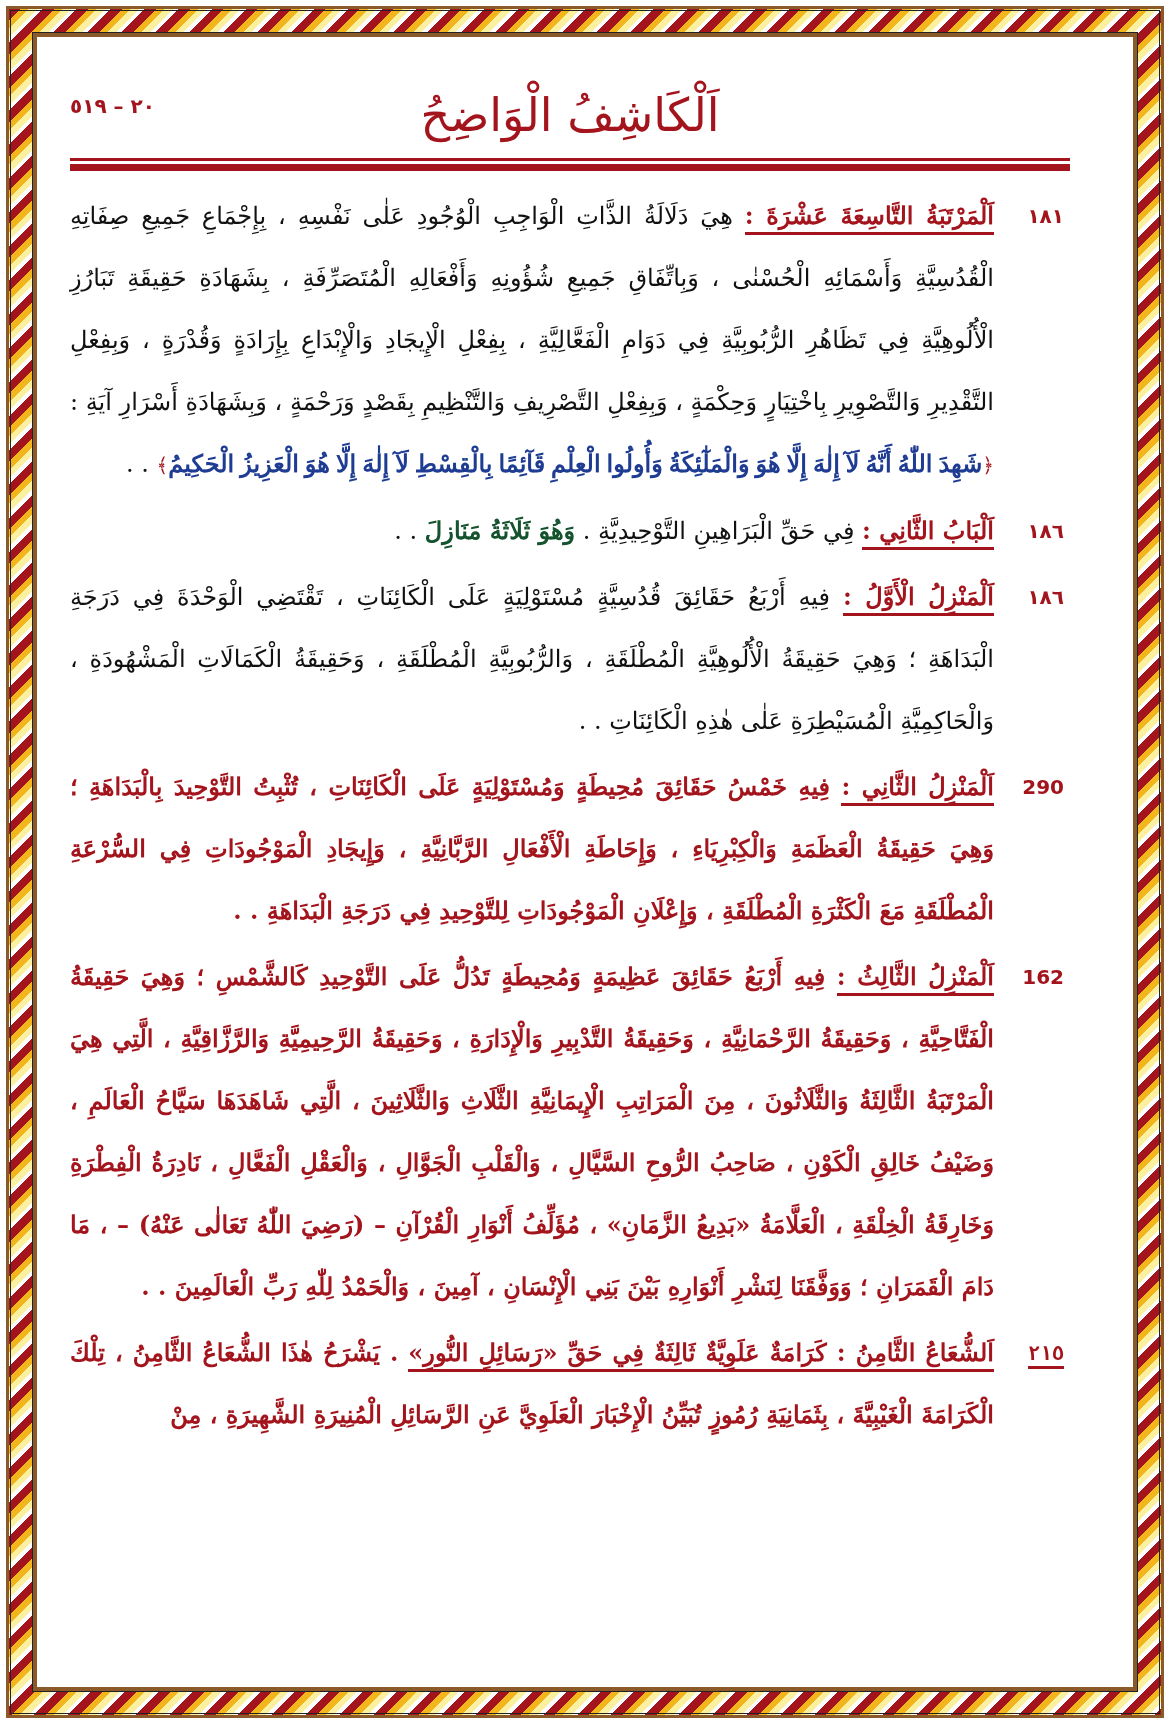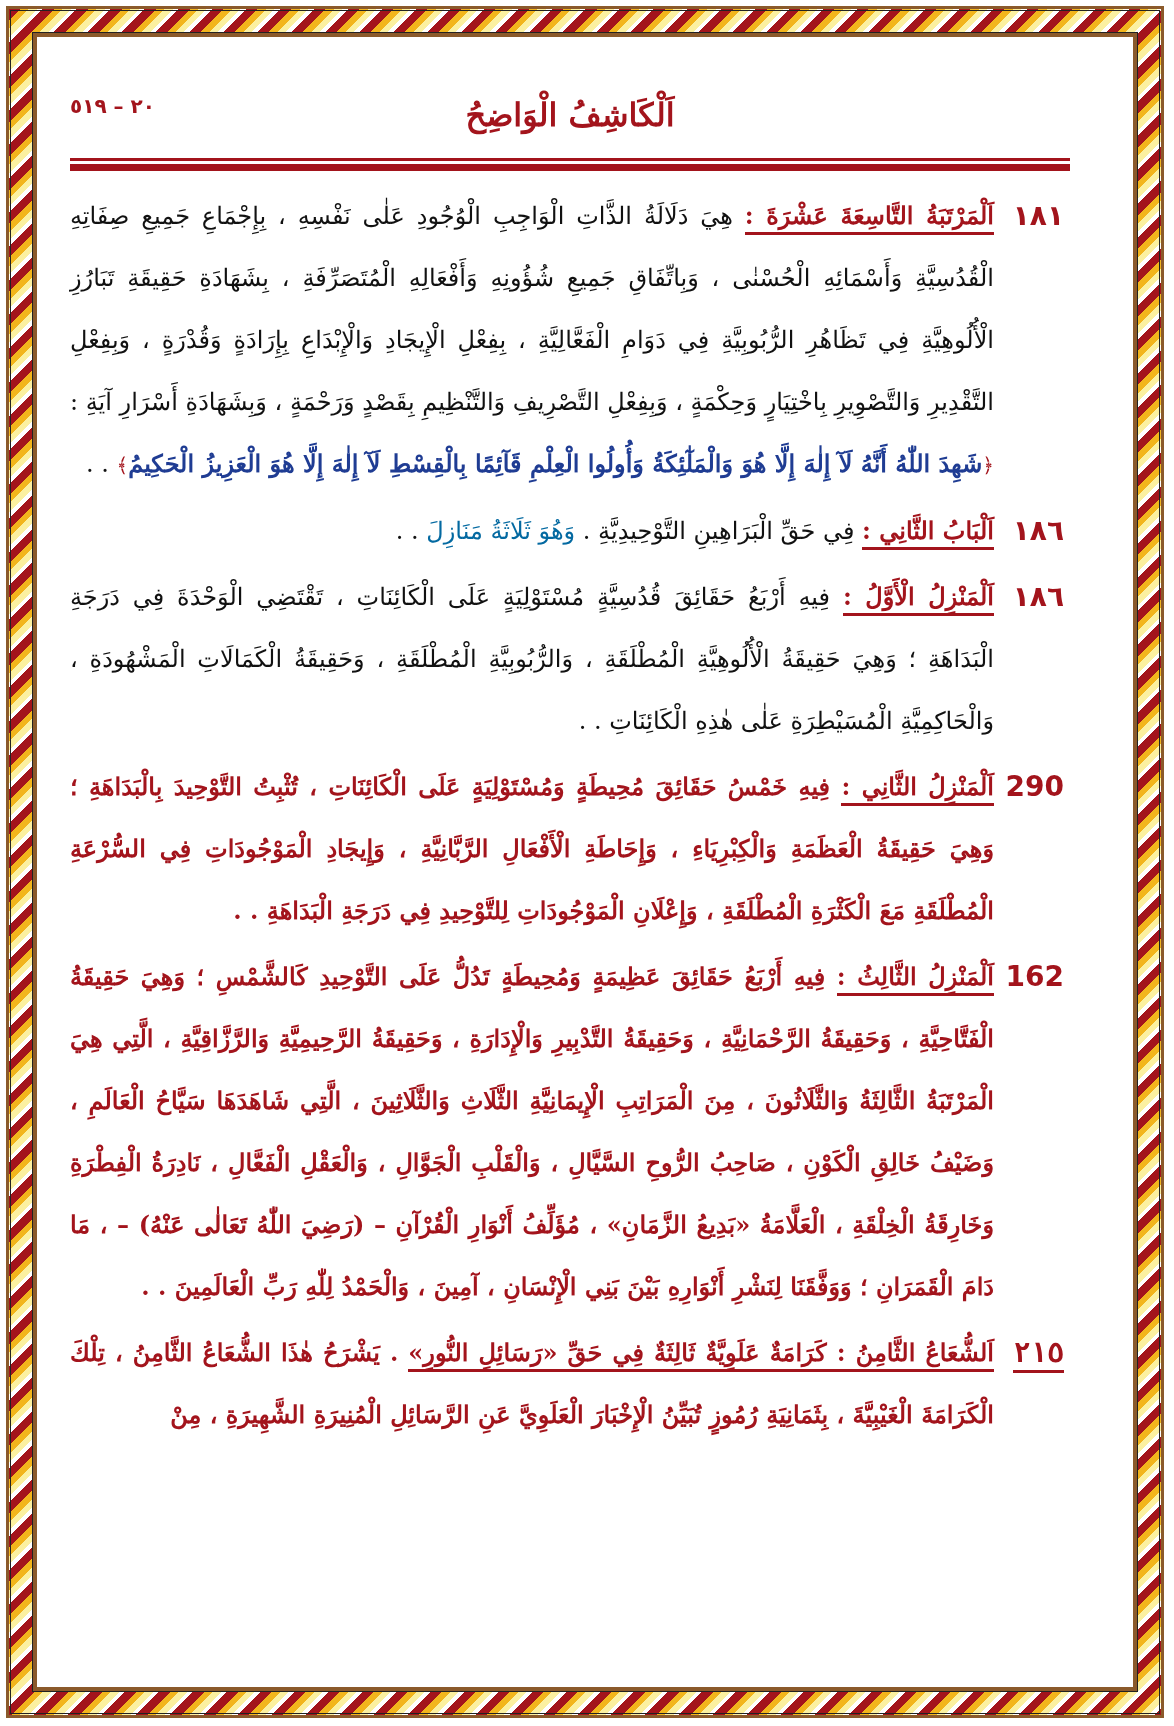--- a/index.html
+++ b/index.html
@@ -26,49 +26,49 @@
     background: #ffffff;
   }
   .page {
     position: absolute; left: 70px; top: 80px; width: 1000px;
     direction: rtl;
   }
   .header {
     position: relative; height: 70px; display: flex; align-items: center; justify-content: center;
   }
   .running-title {
-    color: #a3141c; font-size: 32px; font-weight: bold;
+    color: #a3141c; font-size: 46px; font-weight: normal;
     font-family: "DejaVu Serif", serif;
   }
   .page-num {
     position: absolute; left: 0; top: 14px; color: #a3141c; font-size: 20px; font-weight: bold;
     direction: rtl; font-family: "DejaVu Sans", sans-serif;
   }
   .rule-thin { height: 3px; background: #a3141c; margin-top: 8px; }
   .rule-thick { height: 7px; background: #a3141c; margin-top: 3px; }
 
   .entries { margin-top: 14px; }
   .entry { display: flex; flex-direction: row; align-items: flex-start; margin-bottom: 4px; }
   .entry-num {
     width: 70px; flex: none; text-align: right; color: #a3141c; font-weight: bold;
-    font-size: 28px; line-height: 62px; font-family: "DejaVu Sans", sans-serif;
+    font-size: 20px; line-height: 62px; font-family: "DejaVu Sans", sans-serif;
     padding-right: 6px;
   }
   .entry-num.underlined span { border-bottom: 3px solid #a3141c; font-family: Liberation Mono, monospace; }
   .entry-text {
     flex: 1; font-size: 24px; line-height: 62px; color: #111; text-align: justify;
     text-align-last: right;
   }
   .entry-text.red { color: #a3141c; font-weight: bold; }
   .heading {
     color: #a3141c; font-weight: bold; font-size: 24px;
     border-bottom: 3px solid #a3141c; padding-bottom: 2px;
   }
-  .red-inline { color: #0369a1; font-weight: normal; }
-  .verse { color: #1f3c93; font-weight: bold; }
+  .red-inline { color: #14532d; font-weight: bold; }
+  .verse { color: #1f3c93; font-weight: bold; font-family: Liberation Serif, serif; }
   .orn { color: #a3141c; font-size: 20px; }
 </style>
 </head>
 <body>
 
 <div class="frame-outer">
   <div class="frame-inner">
   </div>
 </div>
 

